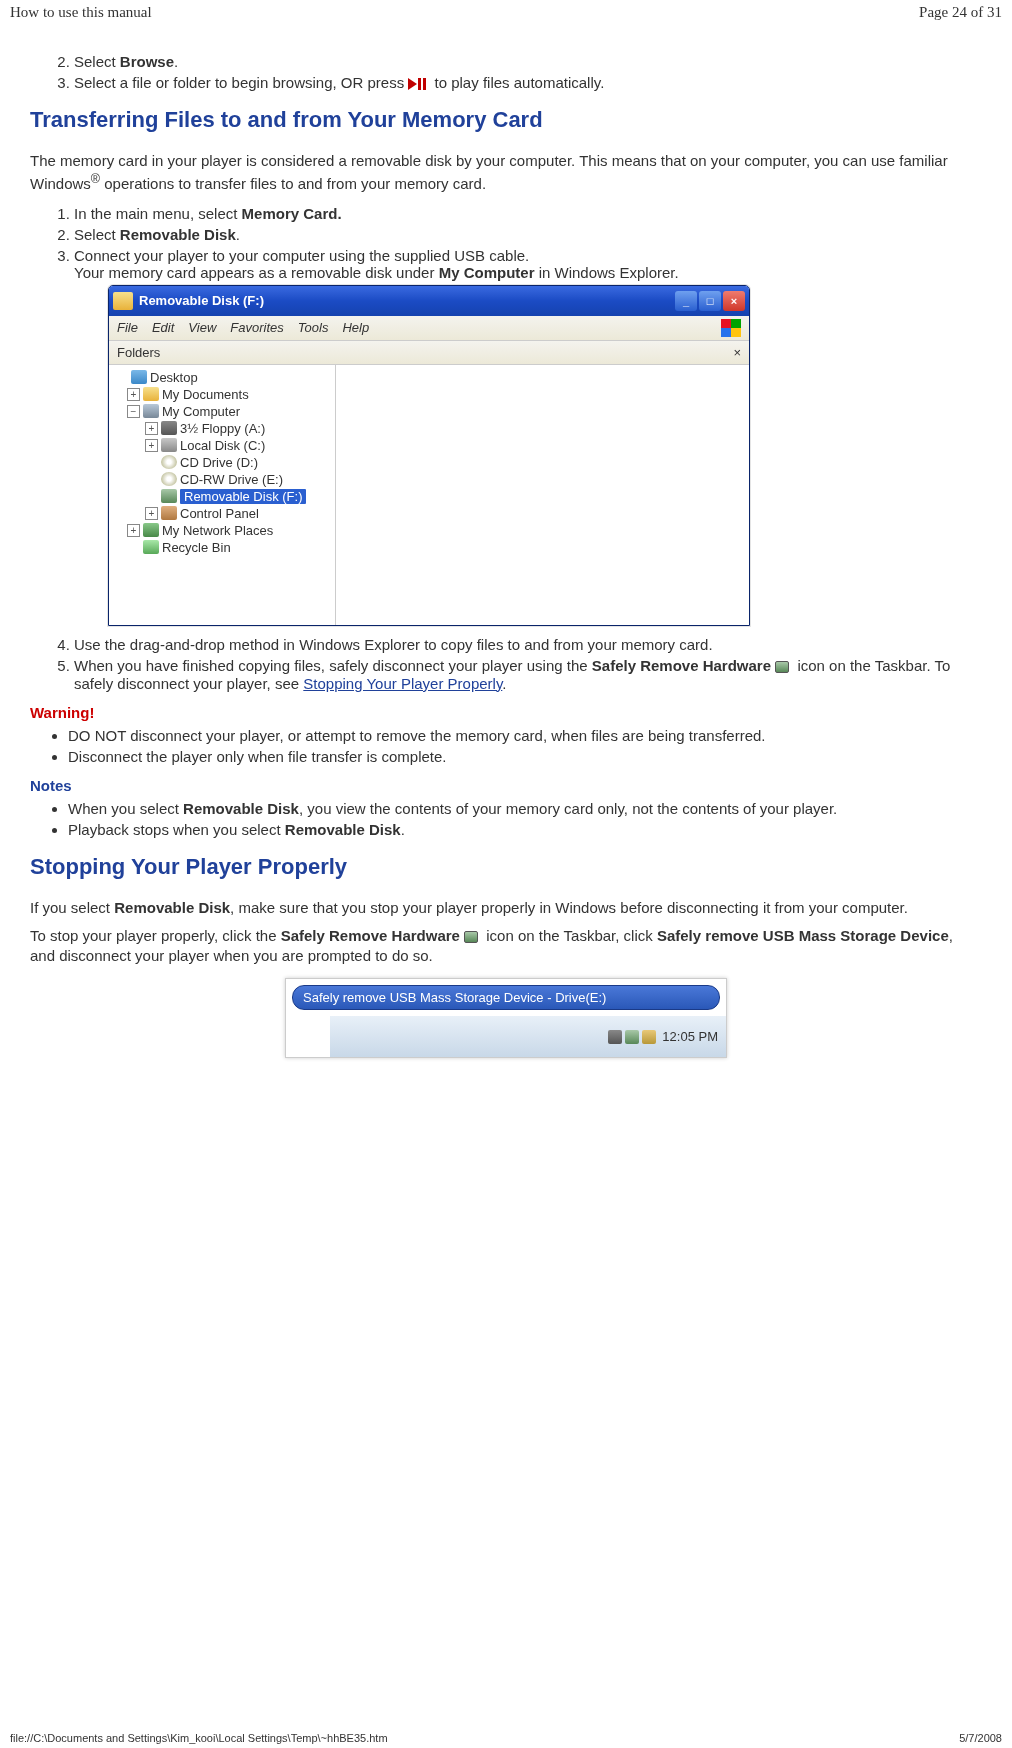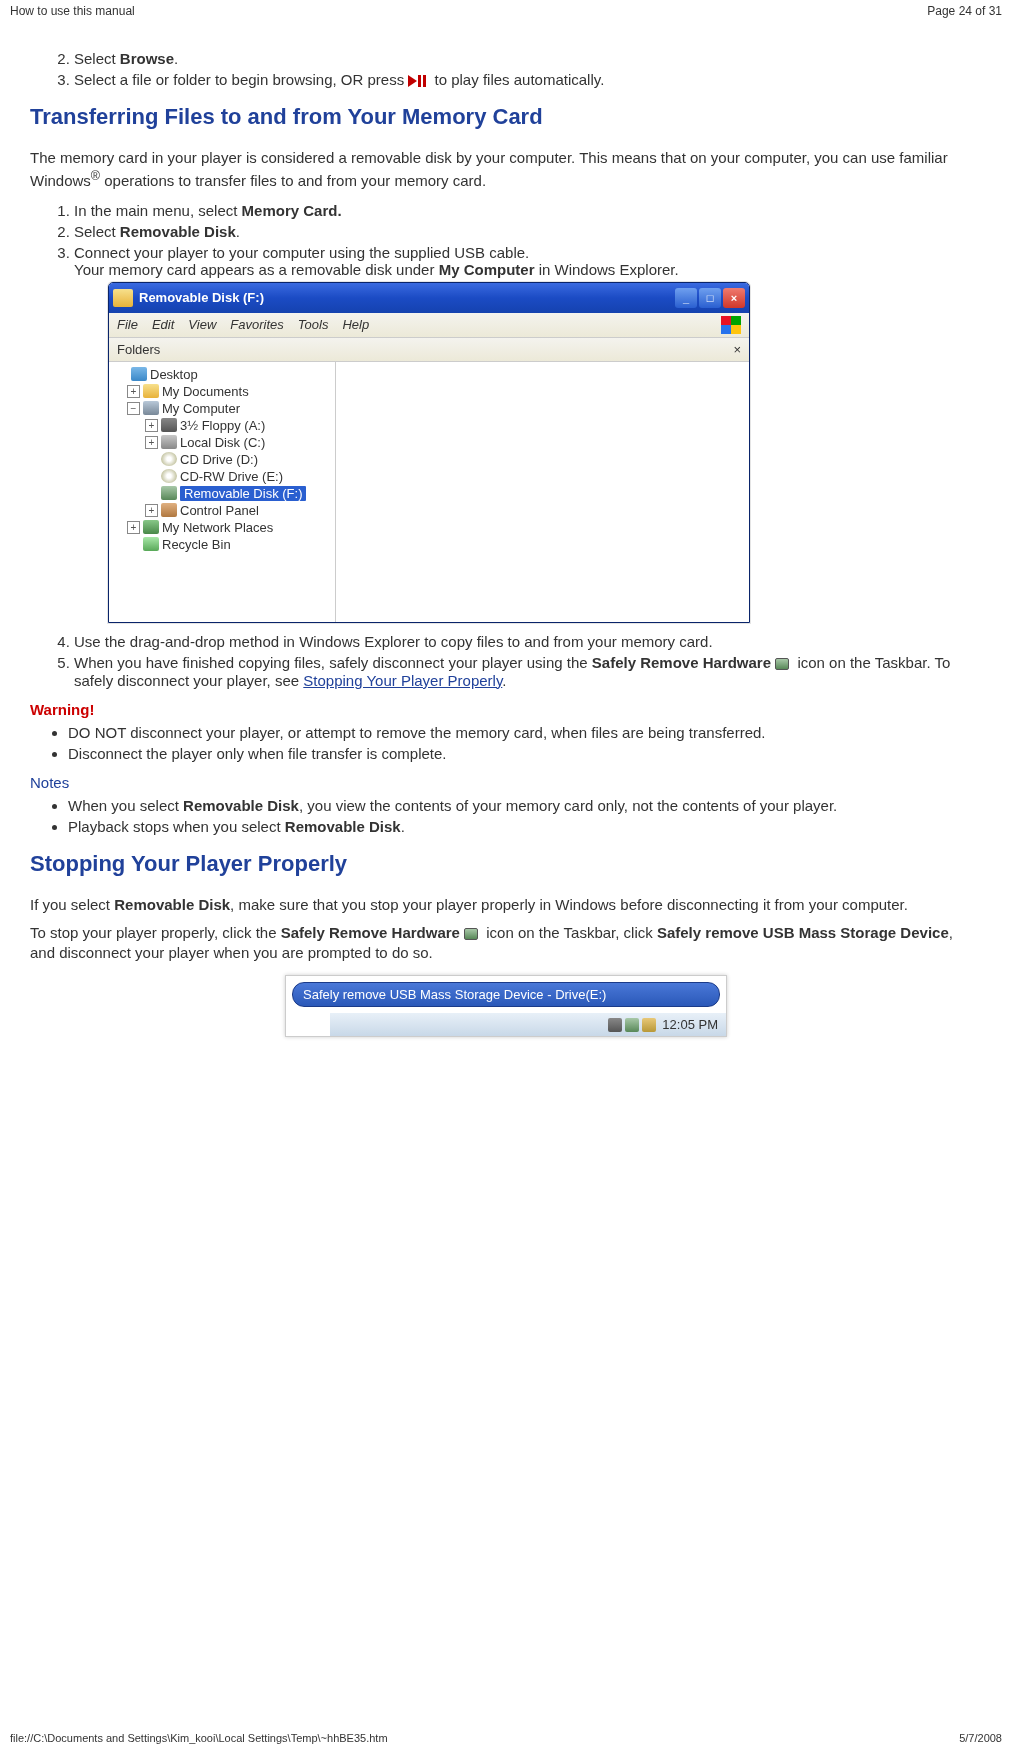--- a/index.html
+++ b/index.html
@@ -10,21 +10,22 @@
     padding: 0;
     width: 1012px;
     height: 1748px;
     position: relative;
     background: #fff;
   }
   .page-header {
     display: flex;
     justify-content: space-between;
     padding: 4px 10px 30px 10px;
-    font-size: 12px;
+    font-size: 15px;
+    font-family: Liberation Serif, serif;
   }
   .content {
     padding: 0 30px;
   }
   ol.top-ol {
     margin: 0 0 10px 0;
     padding-left: 44px;
   }
   ol.top-ol li {
     padding: 2px 0;
@@ -153,21 +154,21 @@
   .ico-network { background: linear-gradient(#88c888,#488848); }
   .ico-recycle { background: linear-gradient(#a8e8a8,#58a858); }
   .selected {
     background: #2a5fd0;
     color: #fff;
     padding: 0 4px;
     border-radius: 1px;
   }
   .bold { font-weight: bold; }
   .warning-title { color: #cc0000; font-weight: bold; margin: 10px 0 4px 0; }
-  .notes-title   { color: #20419a; font-weight: normal; margin: 10px 0 4px 0; }
+  .notes-title   { color: #20419a; font-weight: bold; margin: 10px 0 4px 0; }
   ul.bullets { margin: 4px 0 8px 0; padding-left: 38px; }
   ul.bullets li { padding: 2px 0; }
   a.link { color: #20419a; text-decoration: underline; }
   .inline-icon {
     display: inline-block;
     width: 22px; height: 14px;
     vertical-align: middle;
     position: relative;
   }
   .play-pause {
@@ -214,21 +215,21 @@
     color: #fff;
     padding: 4px 26px 4px 10px;
     border: 1px solid #1a3a88;
     border-radius: 12px;
     margin: 6px;
     font-size: 13px;
     position: relative;
   }
   .tray-bar {
     background: linear-gradient(#e8f0f8,#c8d8e8);
-    padding: 4px 8px;
+    padding: 13px 8px;
     text-align: right;
     font-size: 13px;
     display: flex;
     align-items: center;
     justify-content: flex-end;
     gap: 6px;
     margin-left: 44px;
   }
   .tray-icons { display: flex; gap: 3px; }
   .tray-icons span { width: 14px; height: 14px; border-radius: 2px; }

